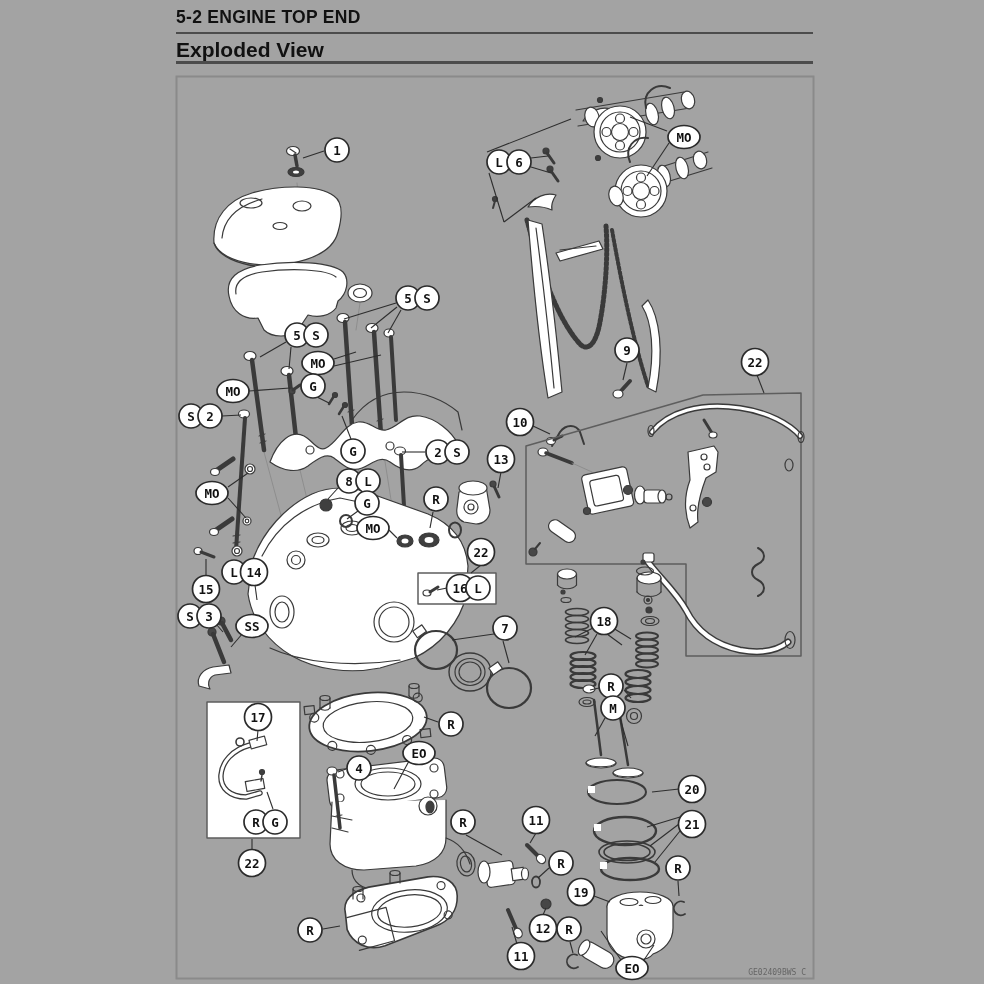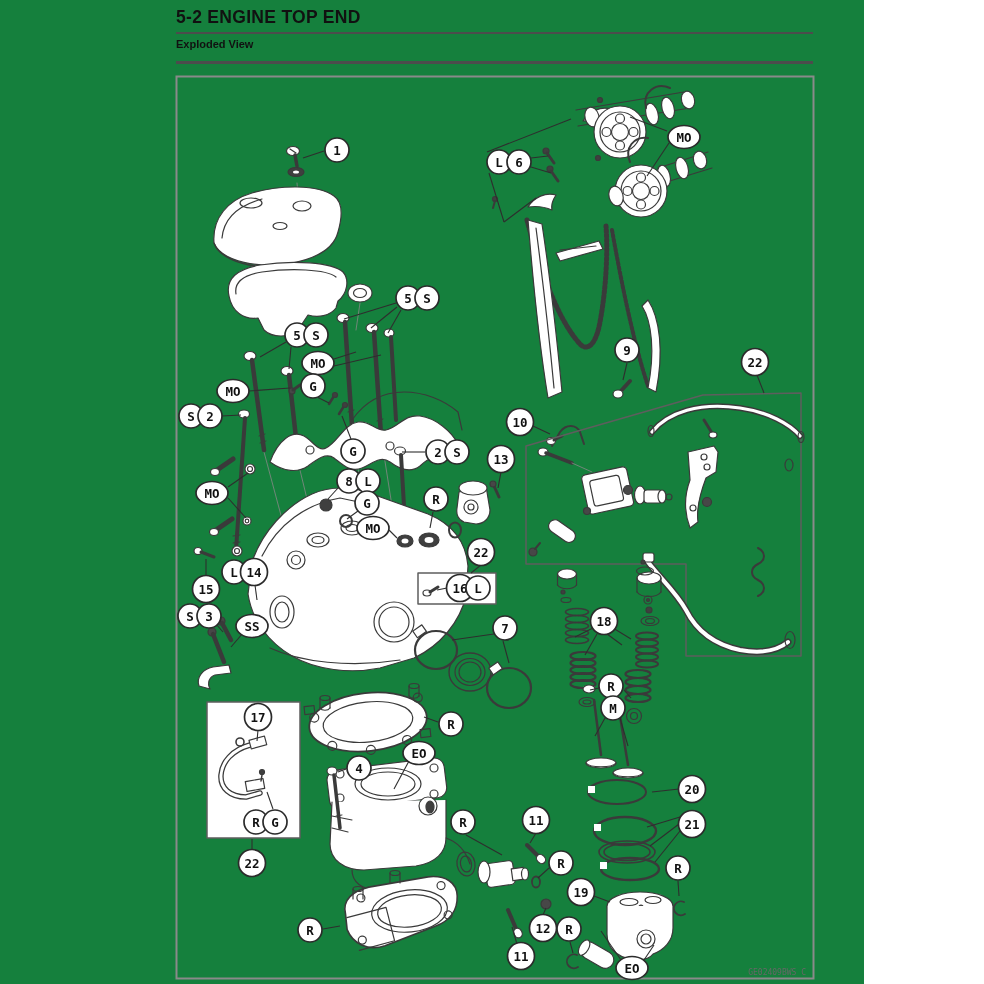--- a/index.html
+++ b/index.html
@@ -1,18 +1,18 @@
 <!DOCTYPE html>
 <html><head>
 <meta charset="utf-8">
 <style>
   html,body{margin:0;padding:0;background:#fff;}
-  .page{position:relative;width:864px;height:984px;background:#15803d;font-family:"Liberation Sans",sans-serif;overflow:hidden;}
+  .page{position:relative;width:984px;height:984px;background:#a3a3a3;font-family:"Liberation Sans",sans-serif;overflow:hidden;}
   .hdr-title{position:absolute;left:176px;top:7px;font-size:17.5px;font-weight:bold;color:#111;letter-spacing:.3px;}
-  .hdr-sub{position:absolute;left:176px;top:38px;font-size:11px;font-weight:bold;color:#111;}
+  .hdr-sub{position:absolute;left:176px;top:38px;font-size:21px;font-weight:bold;color:#111;}
   .rule{position:absolute;left:176px;width:637px;background:#4c4c4c;}
   .rule1{top:32px;height:2px;}
   .rule2{top:61px;height:2.5px;}
   svg#diagram{position:absolute;left:0;top:0;}
   .co-shape{fill:#fff;stroke:#2b2b2b;stroke-width:1.7;}
   .co-text{font:bold 12.5px "DejaVu Sans Mono",monospace;text-anchor:middle;dominant-baseline:central;fill:#111;}
   #leaders line{stroke:#2e2e2e;stroke-width:1.1;}
   .figcode{font:8px "DejaVu Sans Mono",monospace;fill:#666;}
 </style>
 </head>

